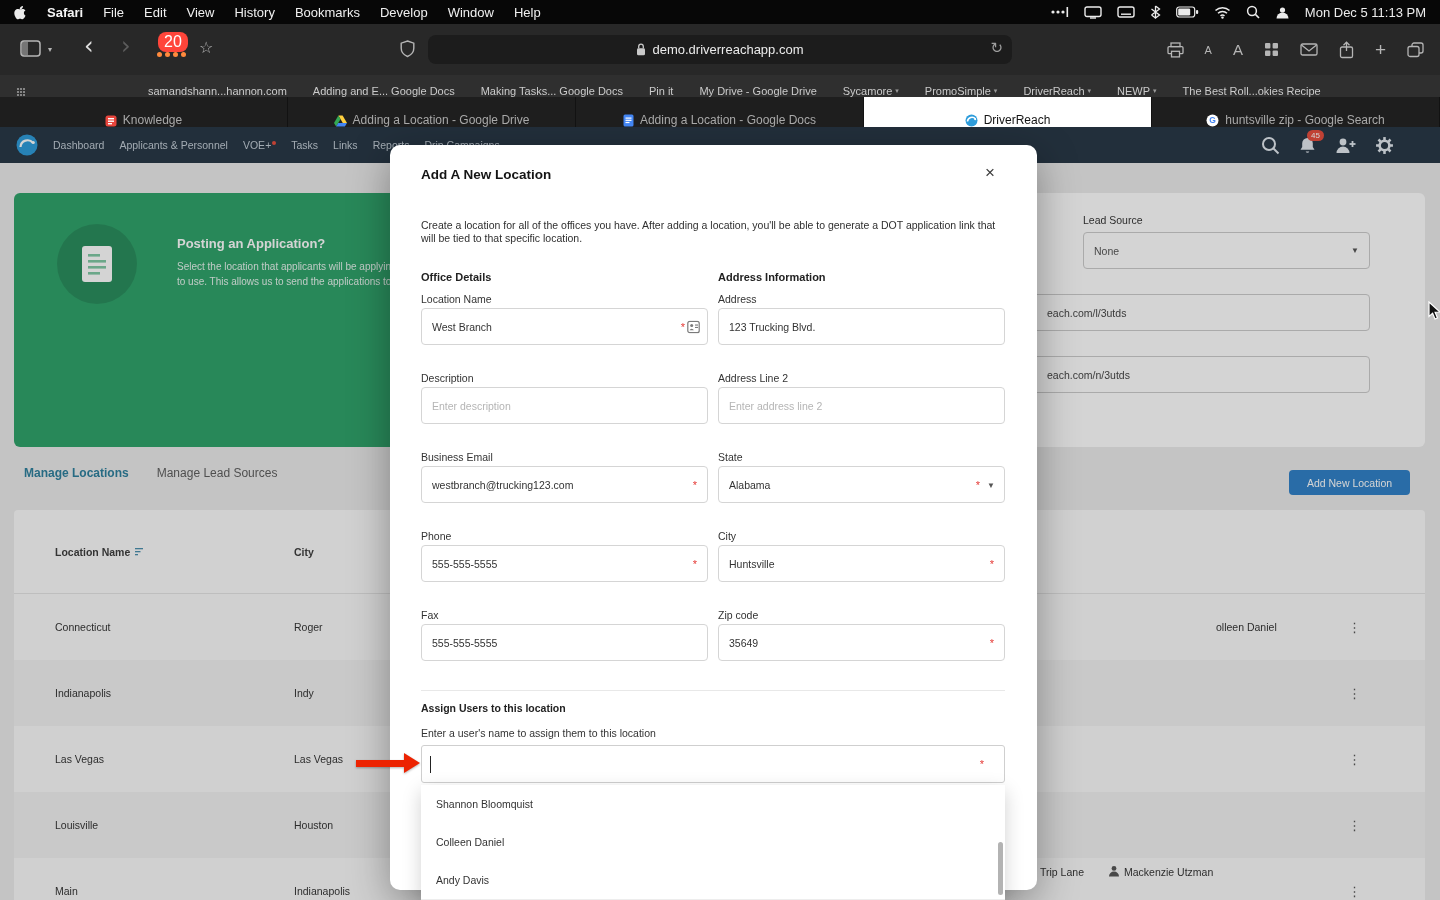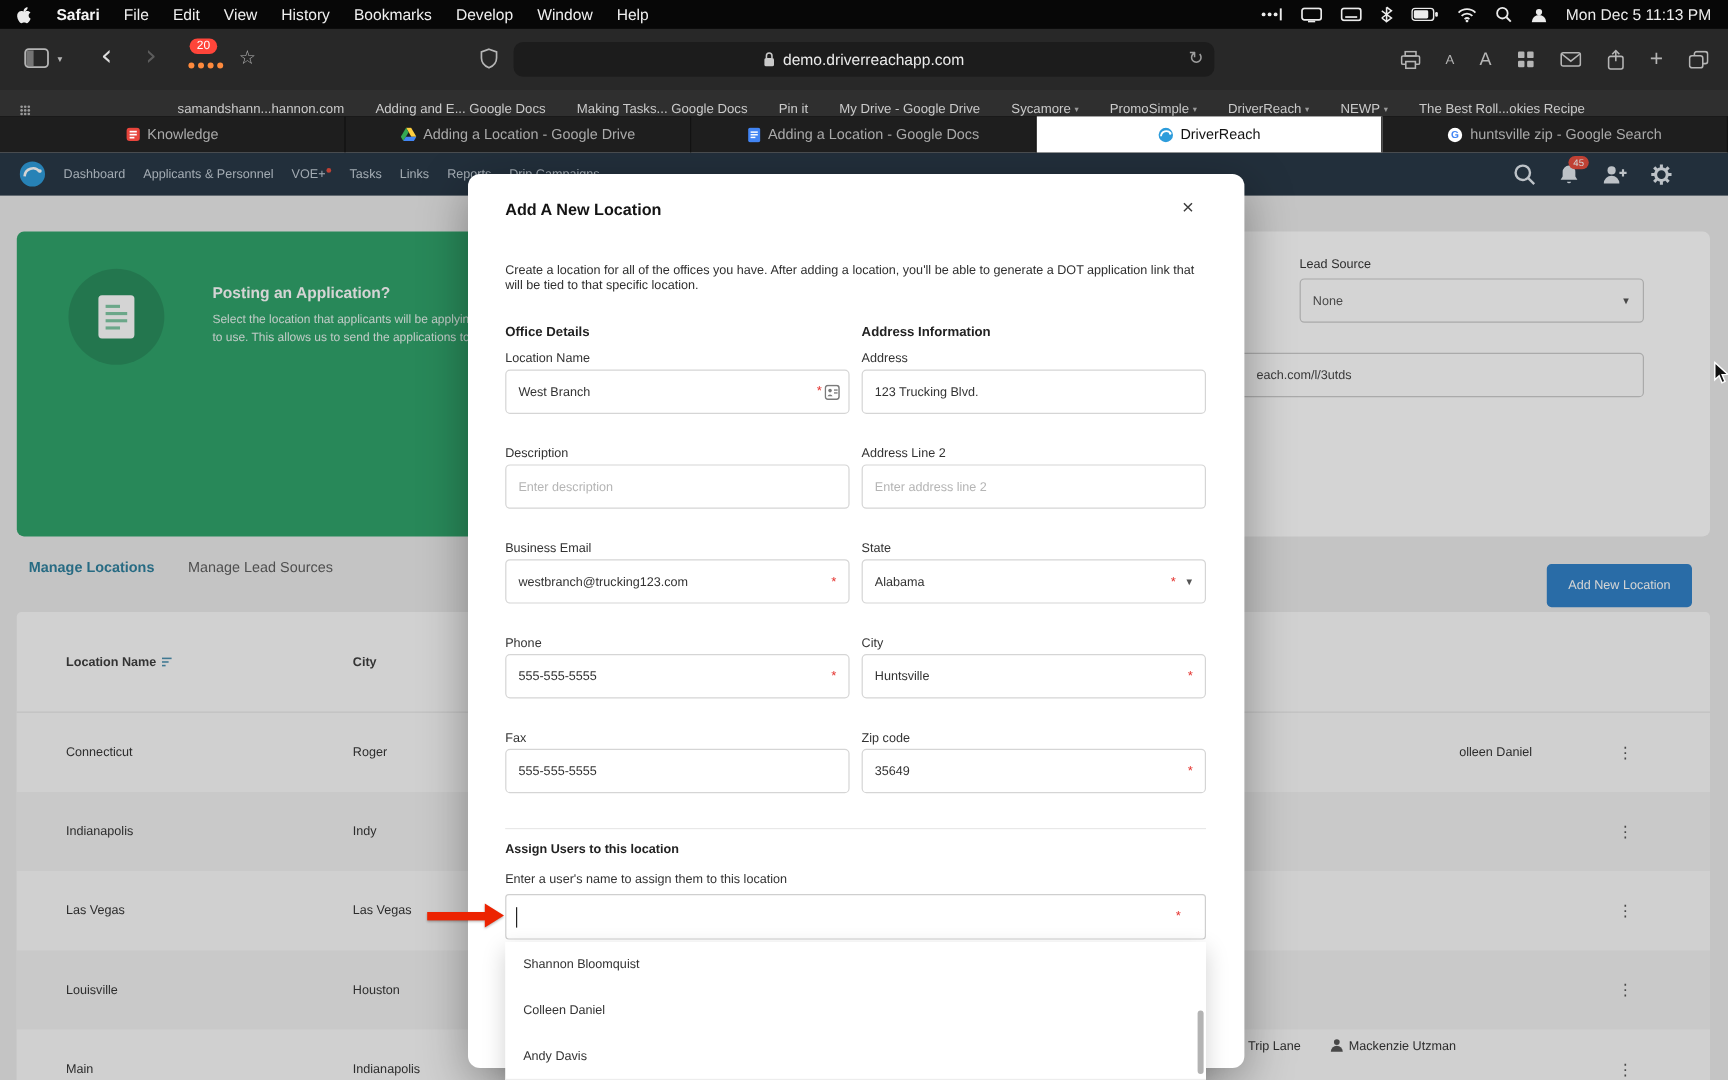--- a/index.html
+++ b/index.html
@@ -12,35 +12,35 @@
 #menubar .ml{display:flex;align-items:center;gap:20px}
 #menubar .appname{font-weight:700}
 #menubar .mitem{color:#f0f0f0}
 #menubar .mr{margin-left:auto;display:flex;align-items:center;gap:15px;color:#ececec}
 .mi{display:flex;align-items:center;opacity:.92}
 
 
 #toolbar{position:absolute;top:24px;left:0;width:1440px;height:51px;background:#282828;z-index:60}
 .tico{position:absolute;color:#b5b5b5}
 .navchev{font-size:24px;line-height:1;font-family:"DejaVu Sans",sans-serif}
-#badge20{position:absolute;left:158px;top:8px;background:#ff453a;color:#fff;font-size:10px;font-weight:400;border-radius:8px;padding:1px 6px;z-index:2}
+#badge20{position:absolute;left:158px;top:8px;background:#ff453a;color:#fff;font-size:16px;font-weight:400;border-radius:8px;padding:1px 6px;z-index:2}
 #pindots{position:absolute;left:157px;top:28px;display:flex;gap:3px}
 #pindots i{width:5px;height:5px;border-radius:50%;background:#ff8a3d}
 #urlfield{position:absolute;left:428px;top:11px;width:584px;height:29px;background:#1c1c1c;border-radius:8px;display:flex;align-items:center;justify-content:center;gap:6px;color:#ebebeb;font-size:13px}
 #reloadbtn{position:absolute;right:9px;top:4px;color:#9d9d9d;font-size:15px}
 #toolright{position:absolute;right:16px;top:0;height:51px;display:flex;align-items:center;gap:21px;color:#b5b5b5}
 
 
 #favbar{position:absolute;top:75px;left:0;width:1440px;height:22px;background:#2f2f2f;display:flex;align-items:flex-end;padding:0 16px;gap:26px;z-index:60}
 .fav{font-size:11px;color:#cbcbcb;display:flex;align-items:center;gap:3px;white-space:nowrap}
 .fav .fchev{font-size:7px;color:#9a9a9a}
 
 
 #tabbar{position:absolute;top:97px;left:0;width:1440px;height:30px;background:#1e1e1e;display:flex;z-index:60}
-.tab{flex:1;display:flex;align-items:center;justify-content:center;gap:6px;font-size:12px;color:#a9a9a9;border-right:1px solid #121212;white-space:nowrap;overflow:hidden}
+.tab{flex:1;display:flex;align-items:flex-end;justify-content:center;gap:6px;font-size:12px;color:#a9a9a9;border-right:1px solid #121212;white-space:nowrap;overflow:hidden}
 .tab.active{background:#ffffff;color:#141414}
 
 
 #webpage{position:absolute;top:127px;left:0;width:1440px;height:773px;background:#ececec;overflow:hidden;z-index:1}
 
 #appnav{position:absolute;top:0;left:0;width:1440px;height:36px;background:#263645;display:flex;align-items:center;padding:0 16px;gap:15px}
 #appnav .nitem{font-size:10.5px;color:#c3cdd6;white-space:nowrap}
 #appnav .navright{margin-left:auto;display:flex;align-items:center;gap:19px;padding-right:30px}
 .reddot{display:inline-block;width:4px;height:4px;border-radius:50%;background:#e74c3c;vertical-align:super;margin-left:1px}
 #bellwrap{position:relative}
@@ -53,21 +53,21 @@
 
 #rightpanel{position:absolute;left:745px;top:66px;width:680px;height:254px;background:#fff;border-radius:6px}
 #leadlabel{position:absolute;left:338px;top:21px;font-size:10.5px;color:#333}
 #leadselect{position:absolute;left:338px;top:39px;width:287px;height:37px;border:1px solid #ccc;border-radius:4px;display:flex;align-items:center;padding:0 10px;font-size:10.5px;color:#555}
 #leadselect .selchev{margin-left:auto;font-size:8px;color:#555}
 .linkfield{position:absolute;left:285px;width:340px;height:37px;border:1px solid #ccc;border-radius:4px;display:flex;align-items:center;padding:0 16px;font-size:10.5px;color:#444;background:#fff}
 
 #managetabs{position:absolute;left:24px;top:339px;display:flex;gap:28px;font-size:12px}
 #tab-locations{color:#2d7f9d;font-weight:700}
 #tab-leadsources{color:#5d5d5d}
-#addbtn{position:absolute;left:1289px;top:343px;width:121px;height:36px;background:#2f80c8;border-radius:4px;color:#fff;font-size:10.5px;display:flex;align-items:center;justify-content:center}
+#addbtn{position:absolute;left:1289px;top:343px;width:121px;height:25px;background:#2f80c8;border-radius:4px;color:#fff;font-size:10.5px;display:flex;align-items:center;justify-content:center}
 
 #tablepanel{position:absolute;left:14px;top:383px;width:1411px;height:390px;background:#fcfcfc;border-radius:4px 4px 0 0}
 #thead{height:84px;display:flex;align-items:center;border-bottom:1px solid #e4e4e4}
 .thloc{width:280px;padding-left:41px;font-size:10.5px;font-weight:700;color:#3c3c3c;display:flex;align-items:center;gap:5px}
 .thcity{font-size:10.5px;font-weight:700;color:#3c3c3c}
 .trow{height:66px;display:flex;align-items:center;position:relative;font-size:10.5px;color:#333}
 .trow:nth-child(odd){background:#f2f2f2}
 .trow:nth-child(even){background:#fafafa}
 .tdloc{width:280px;padding-left:41px}
 .kebab{position:absolute;right:64px;top:50%;transform:translateY(-50%);font-size:13px;color:#555}
@@ -444,20 +444,23 @@
 
   <div id="rightpanel">
     <div id="leadlabel">Lead Source</div>
     <div id="leadselect">
       <span>None</span>
       <span class="selchev">▼</span>
     </div>
     <div class="linkfield" style="top:101px">
         <span>each.com/l/3utds</span>
       </div>
+    <div class="linkfield" style="top:163px">
+        <span>each.com/n/3utds</span>
+      </div>
   </div>
 
   <div id="managetabs">
     <span id="tab-locations">Manage Locations</span>
     <span id="tab-leadsources">Manage Lead Sources</span>
   </div>
   <div id="addbtn">Add New Location</div>
 
   <div id="tablepanel">
     <div id="thead">

